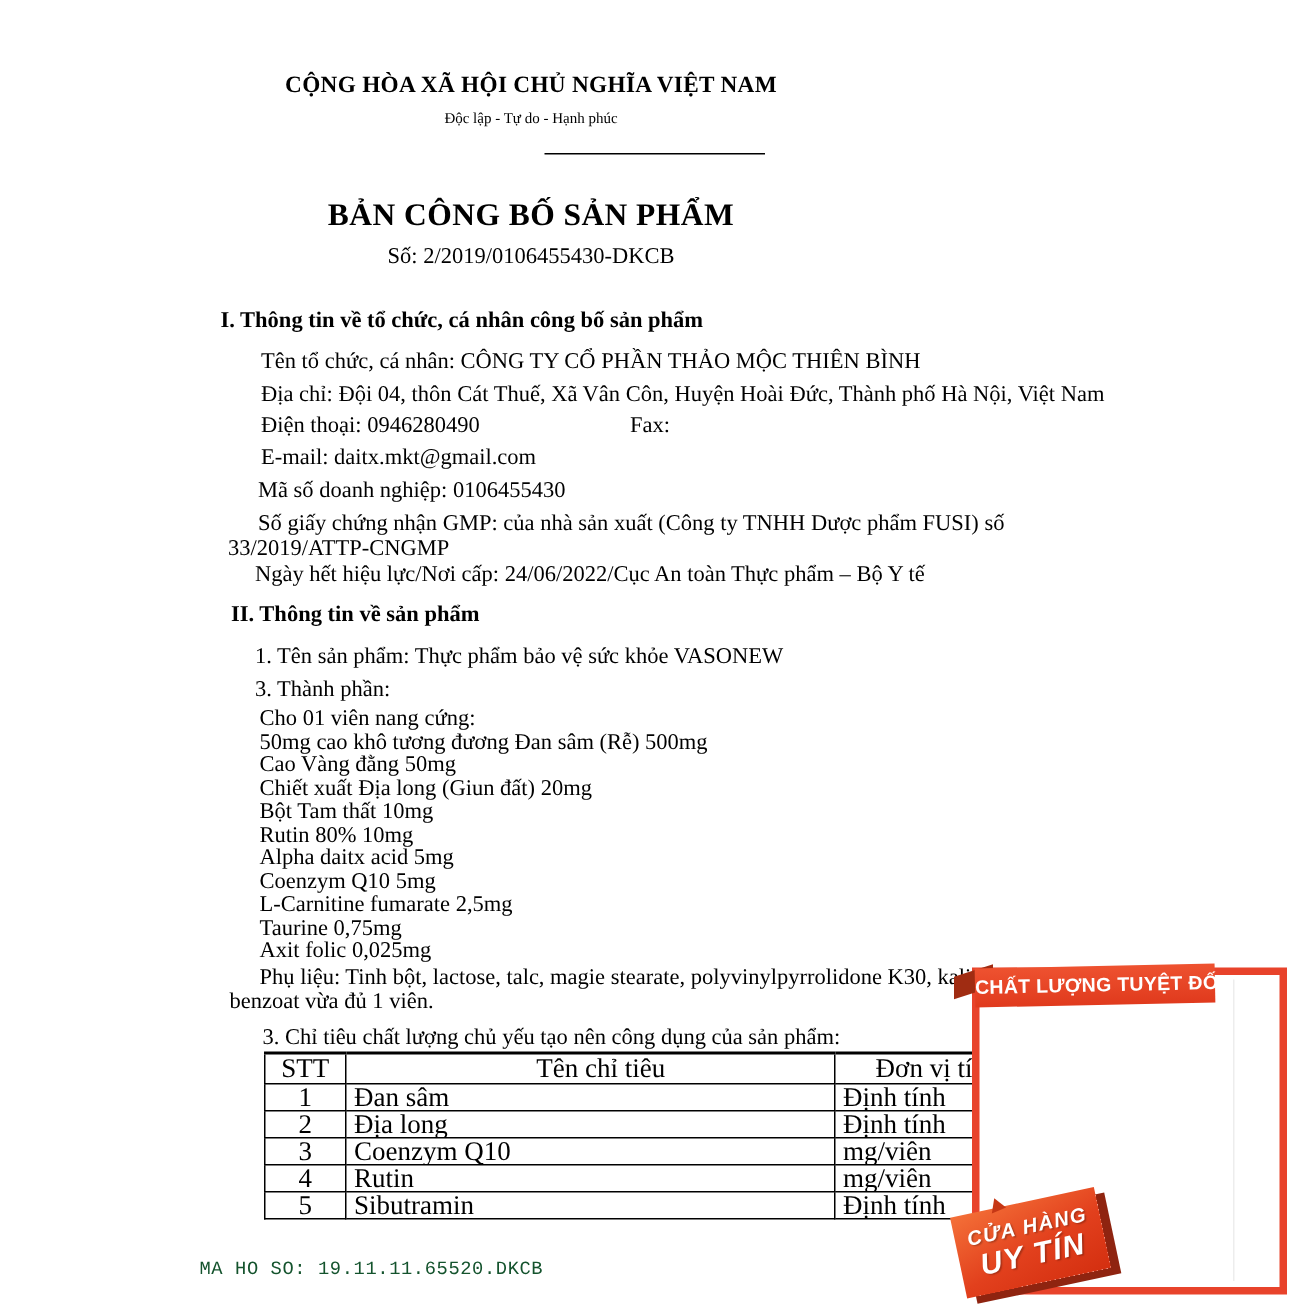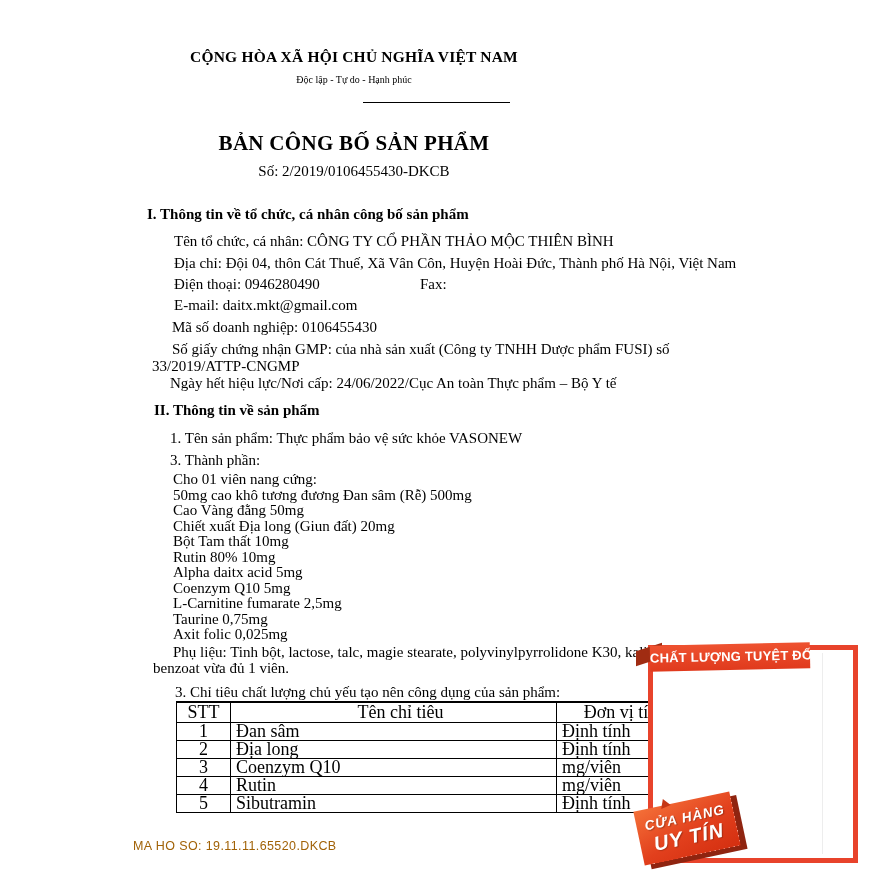--- a/index.html
+++ b/index.html
@@ -34,22 +34,22 @@
   .col-name { width:301px; text-align:left; }
   .col-unit { width:98px;  text-align:left; }
   .col-lvl  { width:140px; text-align:left; }
   tr.head .col-name, tr.head .col-unit { text-align:center;padding-left:19px; }
   tr.head .col-lvl { text-align:left; padding-left:12px; }
   td.col-unit { padding-left:7px; }
   td.col-lvl { padding-left:7px; }
 
   .footer-code {
     position:absolute; left:133px; top:839px;
-    font-family:Liberation Sans, sans-serif; font-size:12.5px;
-    color:#a16207; letter-spacing:.4px; white-space:nowrap;
+    font-family:Liberation Mono, monospace; font-size:12.5px;
+    color:#14532d; letter-spacing:.4px; white-space:nowrap;
   }
 
   
   .sticker-frame {
     position:absolute; left:648px; top:645px; width:210px; height:218px;
     box-sizing:border-box; background:#ffffff; border:5px solid #e8432b; z-index:5;
   }
   .page-edge-line { position:absolute; left:822px; top:653px; width:1px; height:203px; background:#ededed; z-index:6; }
   .banner-fold {
     position:absolute; left:636px; top:647px; width:26px; height:15px;

